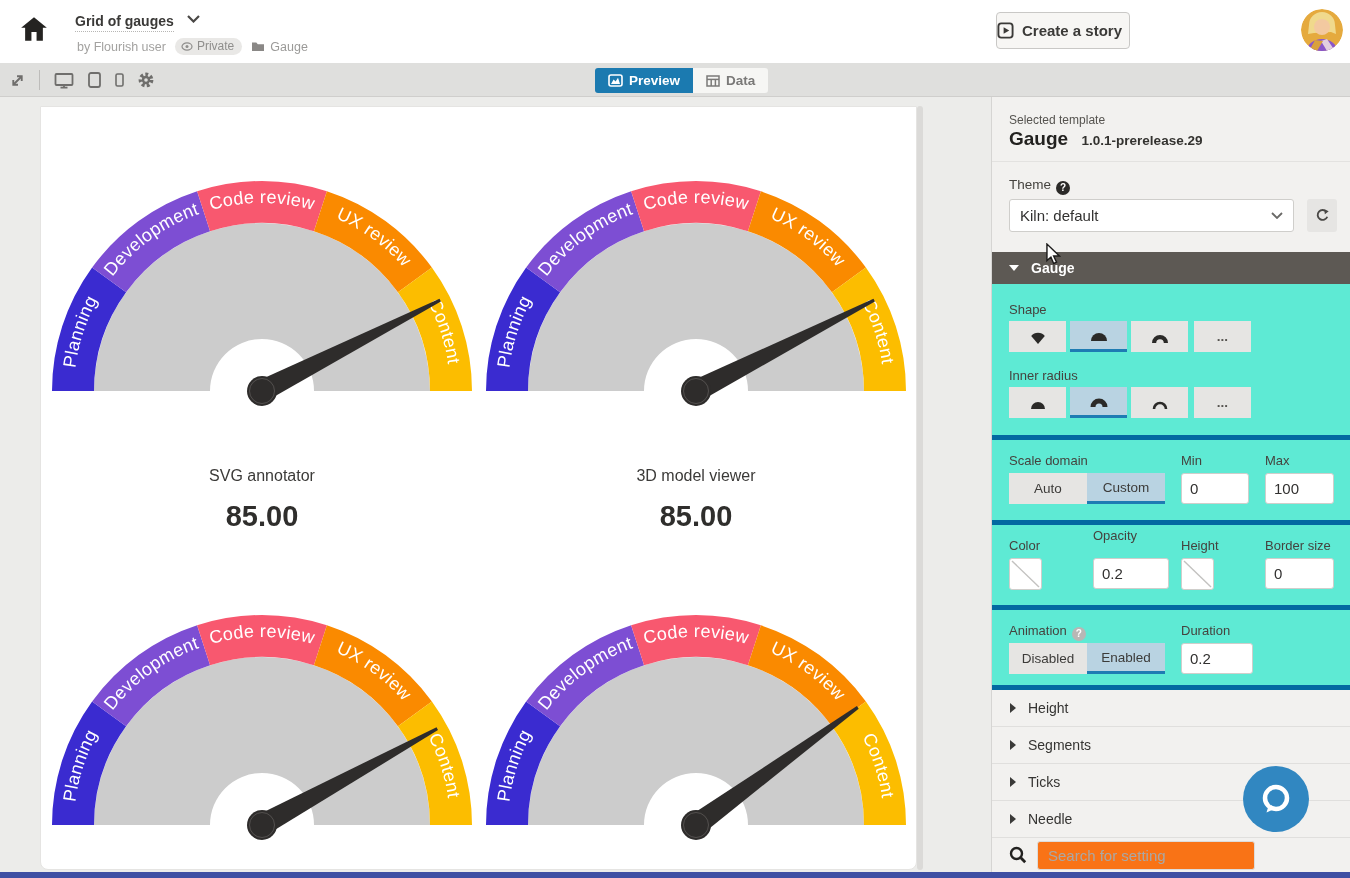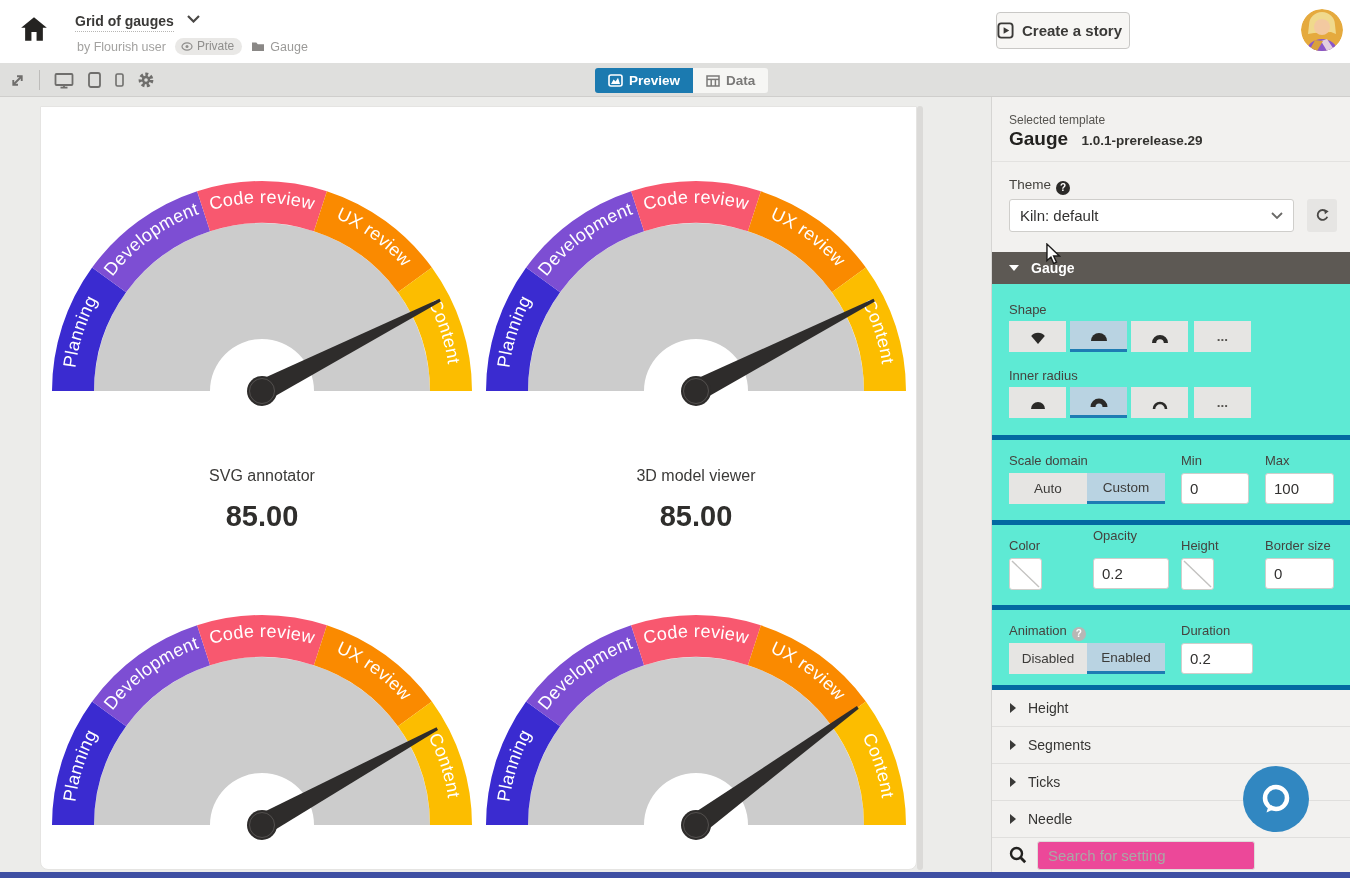--- a/index.html
+++ b/index.html
@@ -50,21 +50,21 @@
   .opt.sel{background:#b9d3e2;border-bottom:3px solid #1e7cb3}
   .swatch{position:absolute;width:33px;height:32px;background:#fff;border:1px solid #cfcecb;border-radius:3px;cursor:pointer}
   .swatch svg{display:block}
   .qmark{display:inline-flex;width:14px;height:14px;border-radius:50%;background:#2b2a28;color:#fff;font-size:10px;font-weight:700;align-items:center;justify-content:center;vertical-align:-2px;margin-left:5px}
   .qmark.dim{background:#b8b7b5}
   .sb-dark{position:absolute;left:0;right:0;top:155px;height:32px;background:#5d5954;color:#fff;display:flex;align-items:center;cursor:pointer}
   .tri-down{width:0;height:0;border-left:5px solid transparent;border-right:5px solid transparent;border-top:6px solid #fff;margin:0 12px 0 17px}
   .tri-right{width:0;height:0;border-top:5px solid transparent;border-bottom:5px solid transparent;border-left:6px solid #3a3a38;margin:0 12px 0 18px}
   .sb-row{position:absolute;left:0;right:0;height:37px;background:#f2f1ef;border-bottom:1px solid #e0dfdd;display:flex;align-items:center;font-size:14px;font-weight:400;color:#353432;cursor:pointer}
   .sb-search{position:absolute;left:0;right:0;top:741px;height:34px;background:#f2f1ef;display:flex;align-items:center}
-  .search-input{width:218px;height:29px;margin-left:10px;background:#ec4899;border:1px solid #dddcda;border-radius:3px;font-size:15px;padding:0 10px;color:#323130;font-family:inherit}
+  .search-input{width:218px;height:29px;margin-left:10px;background:#f97316;border:1px solid #dddcda;border-radius:3px;font-size:15px;padding:0 10px;color:#323130;font-family:inherit}
   .search-input::placeholder{color:#a9a8a6}
   .select{position:absolute;left:17px;top:37px;width:285px;height:33px;background:#fff;border:1px solid #cfcecb;border-radius:3px;display:flex;align-items:center;font-size:15px;color:#323130;padding:0 10px;cursor:pointer}
   .select .sel-text{flex:1}
   .refresh-btn{position:absolute;left:315px;top:37px;width:30px;height:33px;background:#e6e5e3;border-radius:3px;display:flex;align-items:center;justify-content:center;cursor:pointer}
   .opt-icon{display:flex;align-items:center;justify-content:center}
   .footer-bar{position:absolute;left:0;bottom:0;width:1350px;height:6px;background:#3e4fa3;z-index:9}
   .chat-fab{position:absolute;left:1243px;top:669px;width:66px;height:66px;border-radius:50%;background:#3187c1;display:flex;align-items:center;justify-content:center;cursor:pointer;z-index:8}
   .cursor{position:absolute;left:1045px;top:146px;z-index:10;pointer-events:none}
 </style>
 </head>

